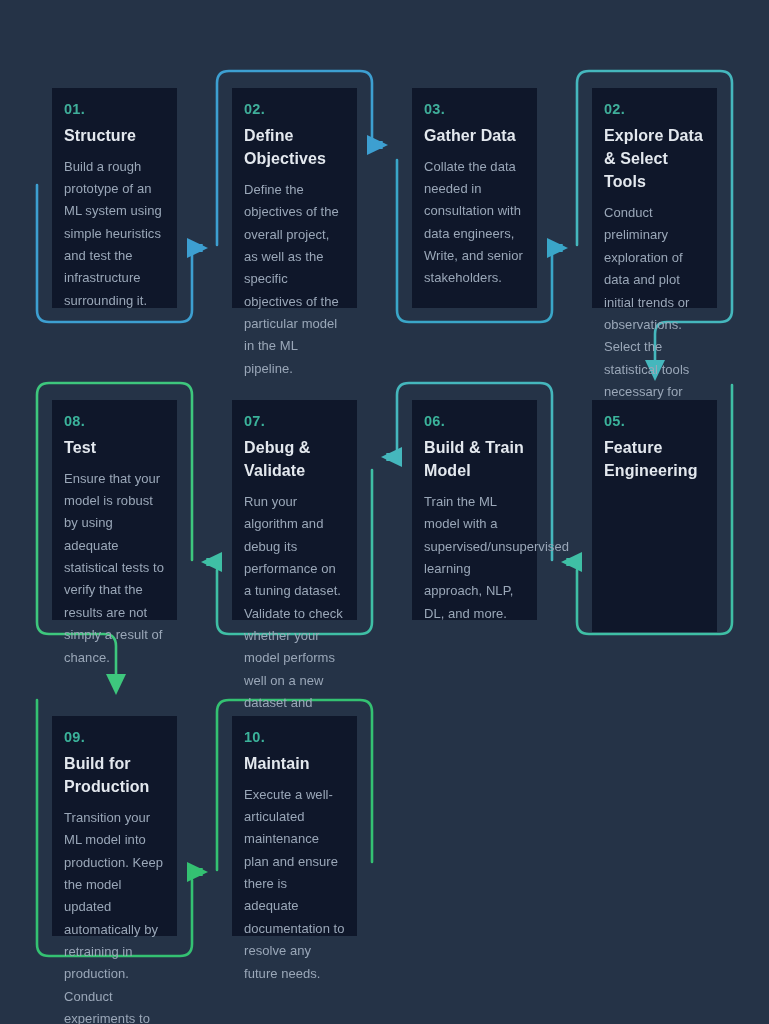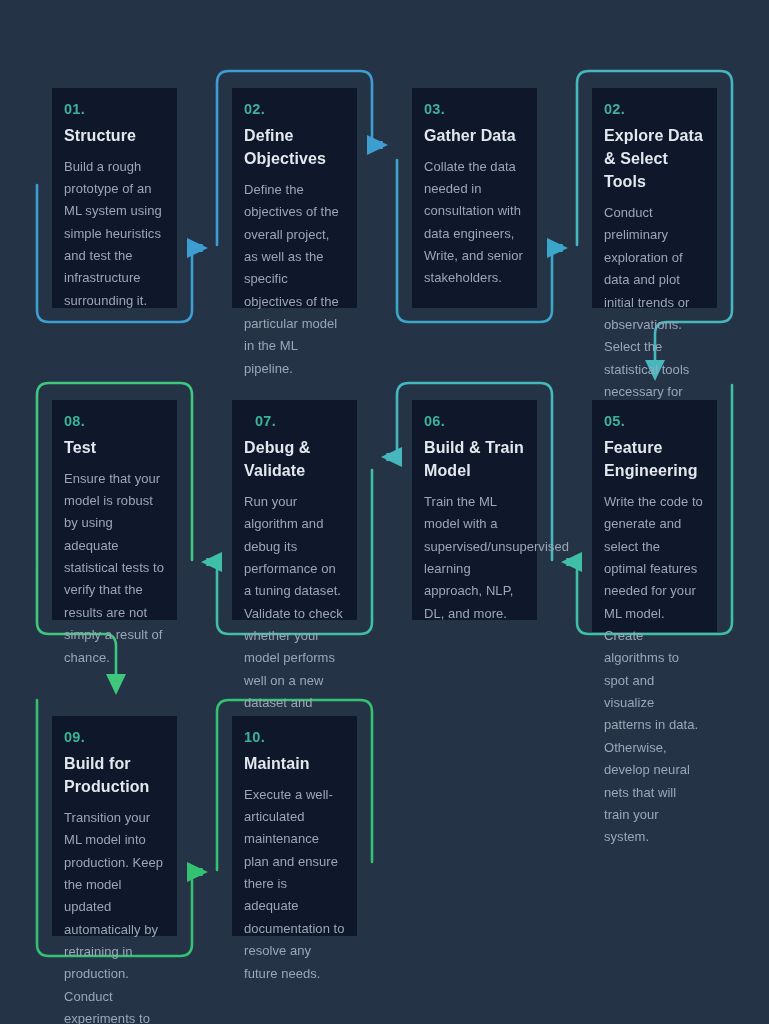--- a/index.html
+++ b/index.html
@@ -132,35 +132,34 @@
     <p class="desc">Conduct preliminary exploration of data and plot initial trends or observations. Select the statistical tools necessary for evaluating model performance.</p>
   </div>
 
   <div class="card" style="left:52px;top:400px;height:220px;">
     <p class="num" style="color:#3bb39b;">08.</p>
     <p class="ttl">Test</p>
     <p class="desc">Ensure that your model is robust by using adequate statistical tests to verify that the results are not simply a result of chance.</p>
   </div>
 
   <div class="card" style="left:232px;top:400px;height:220px;">
-    <p class="num" style="color:#3bb39b;margin-left:11px;">07.</p>
+    <p class="num" style="color:#3bb39b;">07.</p>
     <p class="ttl">Debug &amp; Validate</p>
     <p class="desc">Run your algorithm and debug its performance on a tuning dataset. Validate to check whether your model performs well on a new dataset and ensure that you avoid overfitting of the data.</p>
   </div>
 
   <div class="card" style="left:412px;top:400px;height:220px;">
     <p class="num" style="color:#3bb39b;">06.</p>
     <p class="ttl">Build &amp; Train Model</p>
     <p class="desc">Train the ML model with a supervised/unsupervised learning approach, NLP, DL, and more.</p>
   </div>
 
   <div class="card" style="left:592px;top:400px;height:232px;">
     <p class="num" style="color:#3bb39b;">05.</p>
     <p class="ttl">Feature Engineering</p>
-    <p class="desc">Write the code to generate and select the optimal features needed for your ML model. Create algorithms to spot and visualize patterns in data. Otherwise, develop neural nets that will train your system.</p>
   </div>
 
   <div class="card" style="left:52px;top:716px;height:220px;">
     <p class="num" style="color:#3bb39b;">09.</p>
     <p class="ttl">Build for Production</p>
     <p class="desc">Transition your ML model into production. Keep the model updated automatically by retraining in production. Conduct experiments to affirm that the model is good for your business needs.</p>
   </div>
 
   <div class="card" style="left:232px;top:716px;height:220px;">
     <p class="num" style="color:#3bb39b;">10.</p>

